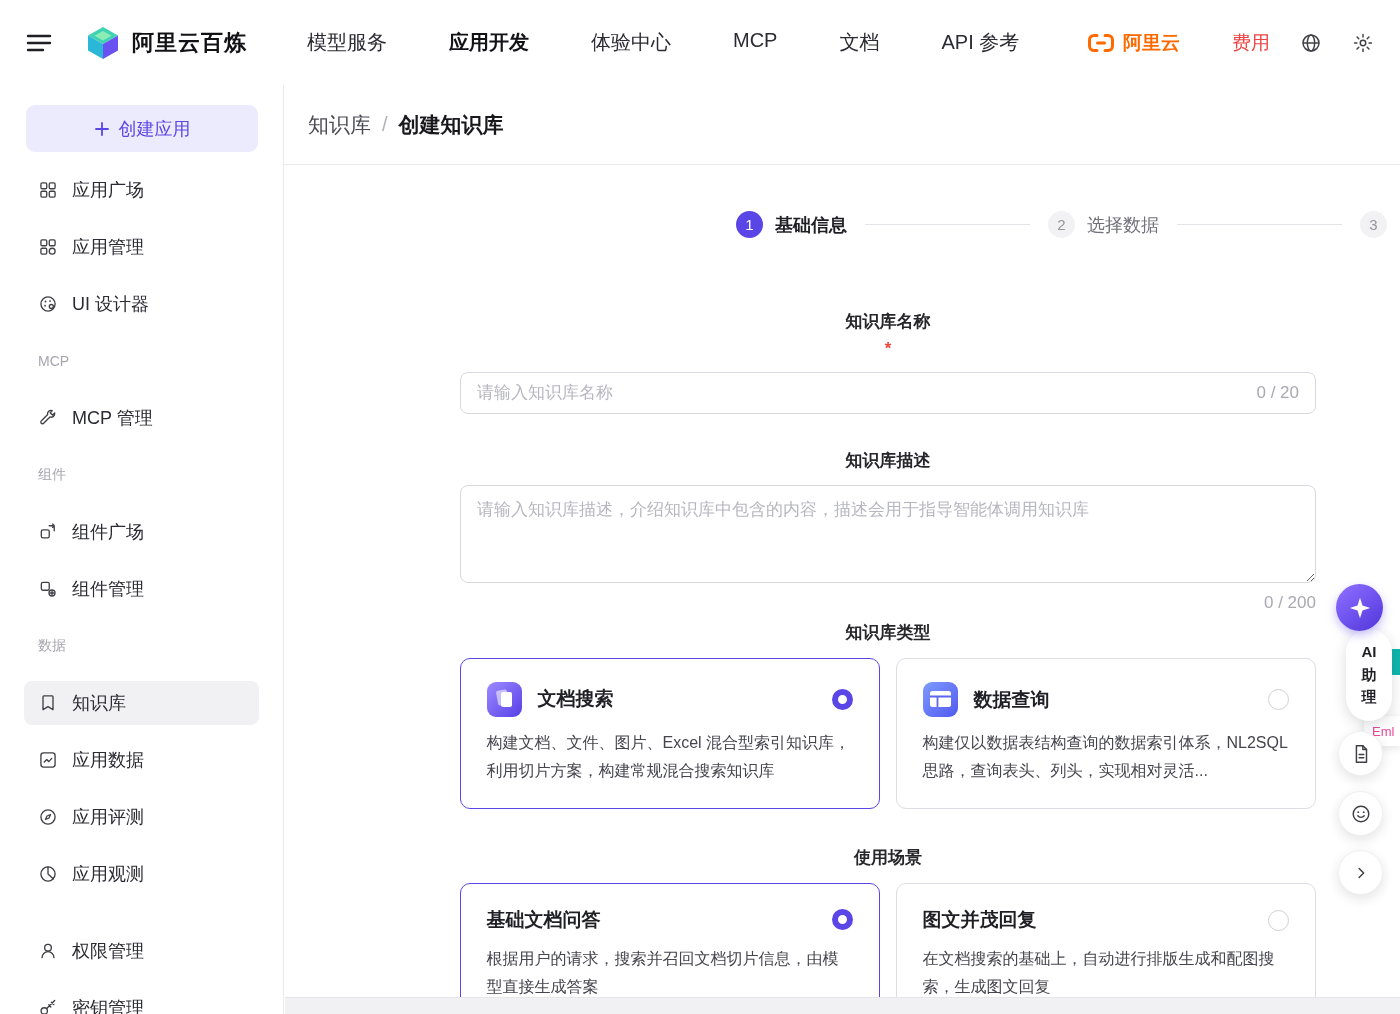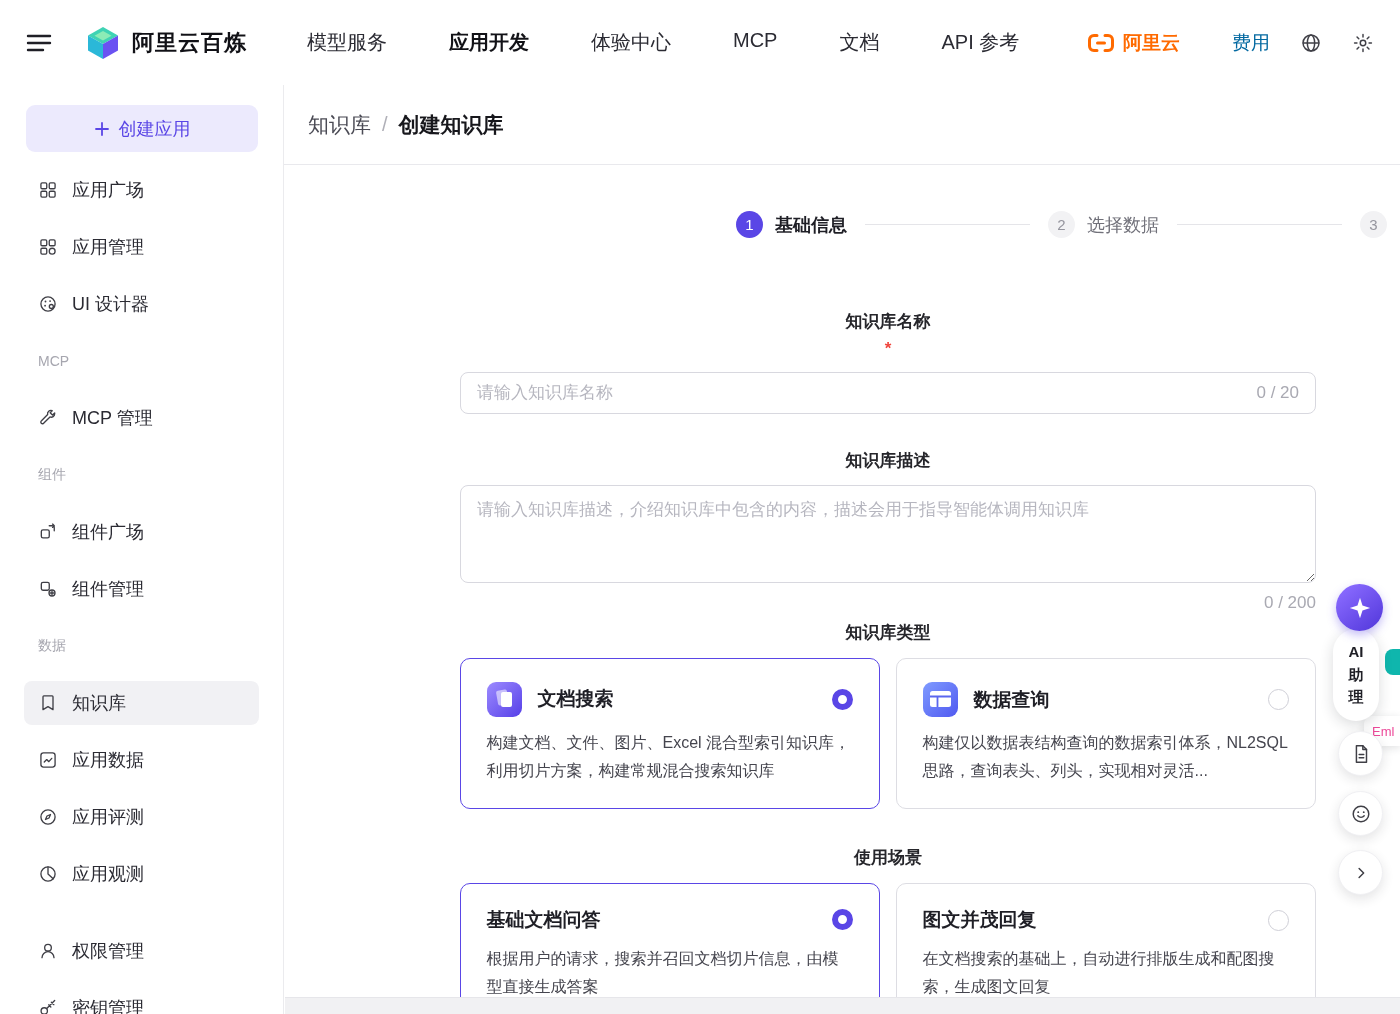--- a/index.html
+++ b/index.html
@@ -12,21 +12,21 @@
   .topbar { height:85px; display:flex; align-items:center; padding:0 26px 0 24px; background:#fff; }
   .burger { border:none; background:none; cursor:pointer; margin-right:30px; }
   .brand { display:flex; align-items:center; cursor:pointer; }
   .brand-name { margin-left:10px; font-size:22px; font-weight:700; color:#111116; letter-spacing:1px; }
   .topnav { display:flex; gap:62px; margin-left:60px; font-size:20px; color:#2b2b33; }
   .nav-item { cursor:pointer; white-space:nowrap; }
   .nav-item.active { font-weight:700; color:#121217; }
   .topbar-right { margin-left:auto; display:flex; align-items:center; gap:30px; }
   .aliyun { display:flex; align-items:center; gap:7px; color:#ff6a00; font-size:19px; font-weight:600; cursor:pointer; margin-right:22px; }
   .tb-icon { cursor:pointer; }
-  .billing { font-size:19px; color:#0369a1; cursor:pointer; }
+  .billing { font-size:19px; color:#ef4444; cursor:pointer; }
 
   
   .layout { display:flex; height:929px; }
   .sidebar { width:284px; flex:none; border-right:1px solid #ebebee; padding-top:20px; background:#fff; }
   .create-btn { width:232px; height:47px; margin:0 26px; display:flex; align-items:center; justify-content:center; gap:9px;
     background:#eceafd; color:#5a46e6; border:none; border-radius:9px; font-size:18px; font-weight:500; cursor:pointer;
     font-family:Liberation Sans, sans-serif; }
   .menu { margin-top:16px; padding:0 24px; }
   .menu-row { height:44px; margin-bottom:13px; display:flex; align-items:center; gap:14px; padding:0 14px;
     border-radius:8px; font-size:18px; color:#2b2b33; cursor:pointer; white-space:nowrap; }
@@ -83,21 +83,21 @@
   .card-desc { margin-top:12px; font-size:16px; line-height:28px; color:#45454e; }
 
   
   .bottom-strip { position:absolute; left:285px; right:0; bottom:0; height:17px; background:#f1f1f3; border-top:1px solid #e6e6ea; z-index:12; }
 
   
   .float { position:absolute; z-index:30; }
   .edge-teal { top:649px; right:0; width:15px; height:26px; background:#0fb6ad; border-radius:8px 0 0 8px; }
   .edge-card { top:716px; right:0; width:36px; height:30px; background:#fff; border-radius:8px 0 0 8px;
     box-shadow:0 2px 8px rgba(31,35,41,.14); display:flex; align-items:center; padding-left:8px; font-size:13px; color:#ec4899; overflow:hidden; }
-  .ai-pill { top:629px; right:21px; width:46px; padding:12px 0 12px; background:#fff; border-radius:23px;
+  .ai-pill { top:629px; right:8px; width:46px; padding:12px 0 12px; background:#fff; border-radius:23px;
     box-shadow:0 4px 14px rgba(31,35,41,.16); text-align:center; }
   .ai-pill span { display:inline-block; width:24px; word-break:break-all; font-size:15px; font-weight:600; color:#1f1f26; line-height:1.5; }
   .avatar { top:584px; right:17px; width:47px; height:47px; border-radius:50%;
     background:linear-gradient(140deg,#8a6bff 10%,#5a3fe0 85%); display:flex; align-items:center; justify-content:center;
     box-shadow:0 4px 10px rgba(90,70,230,.35); cursor:pointer; }
   .fab { right:17px; width:45px; height:45px; border-radius:50%; background:#fff; border:1px solid #f0f0f3;
     box-shadow:0 4px 12px rgba(31,35,41,.12); display:flex; align-items:center; justify-content:center; cursor:pointer; }
   .fab-doc { top:731px; } .fab-smile { top:791px; } .fab-chev { top:850px; }
 </style>
 </head>

